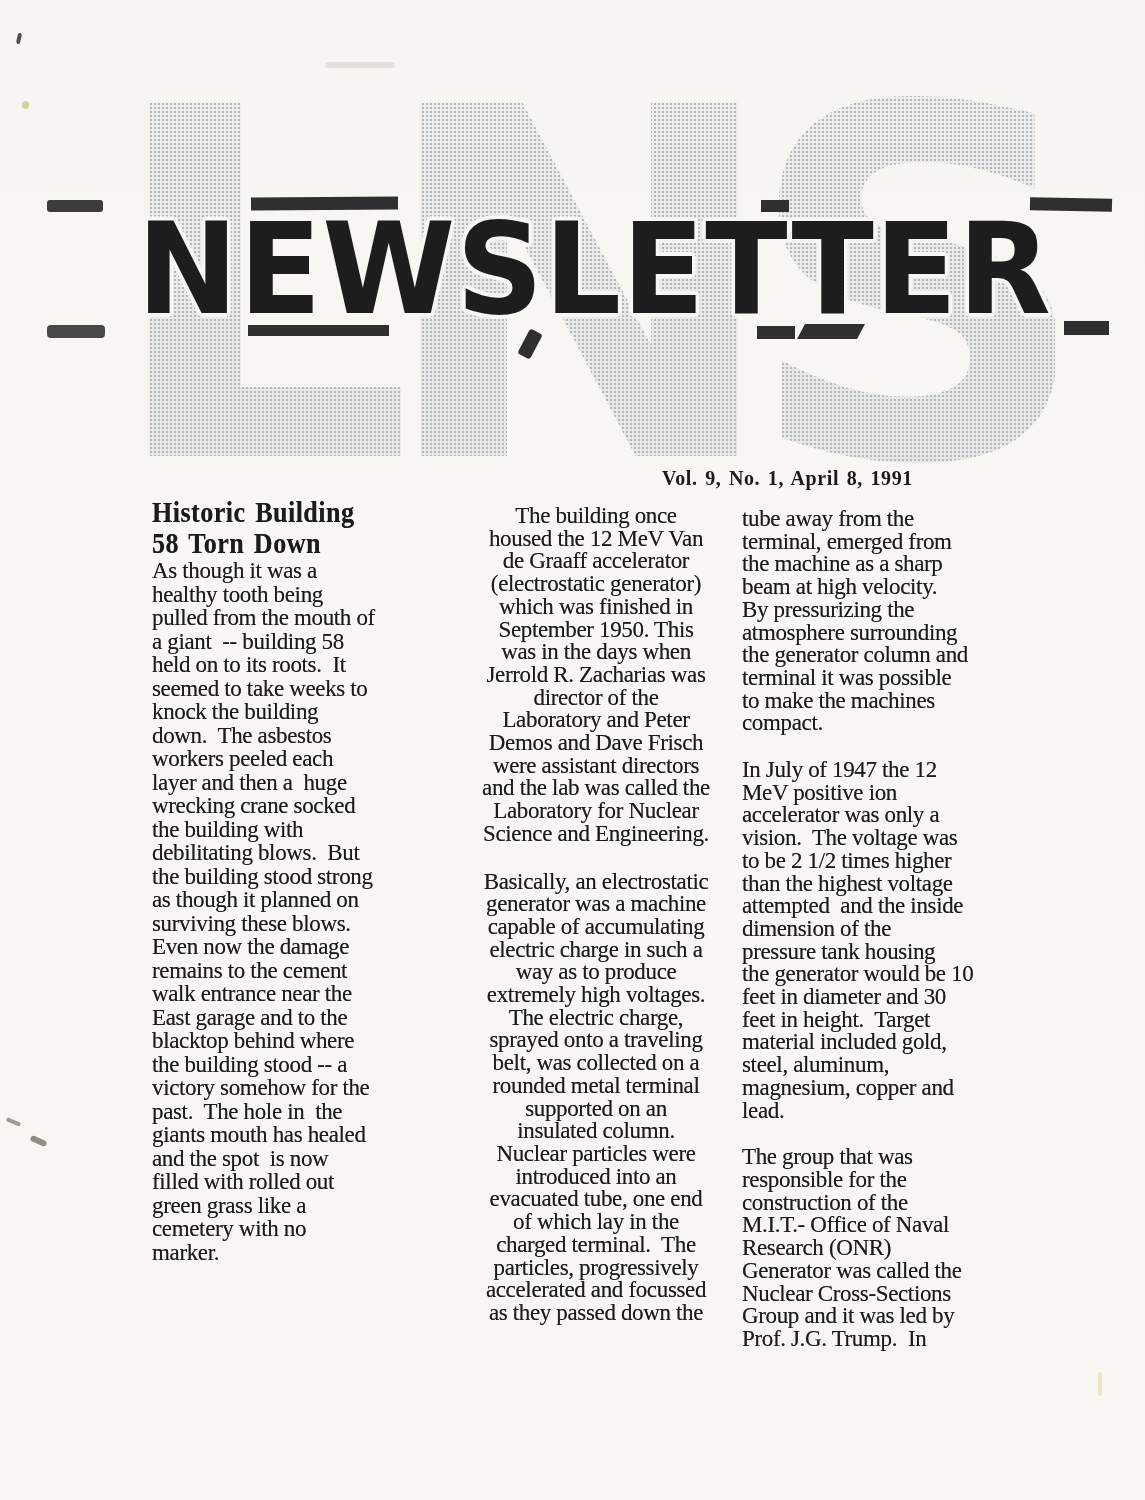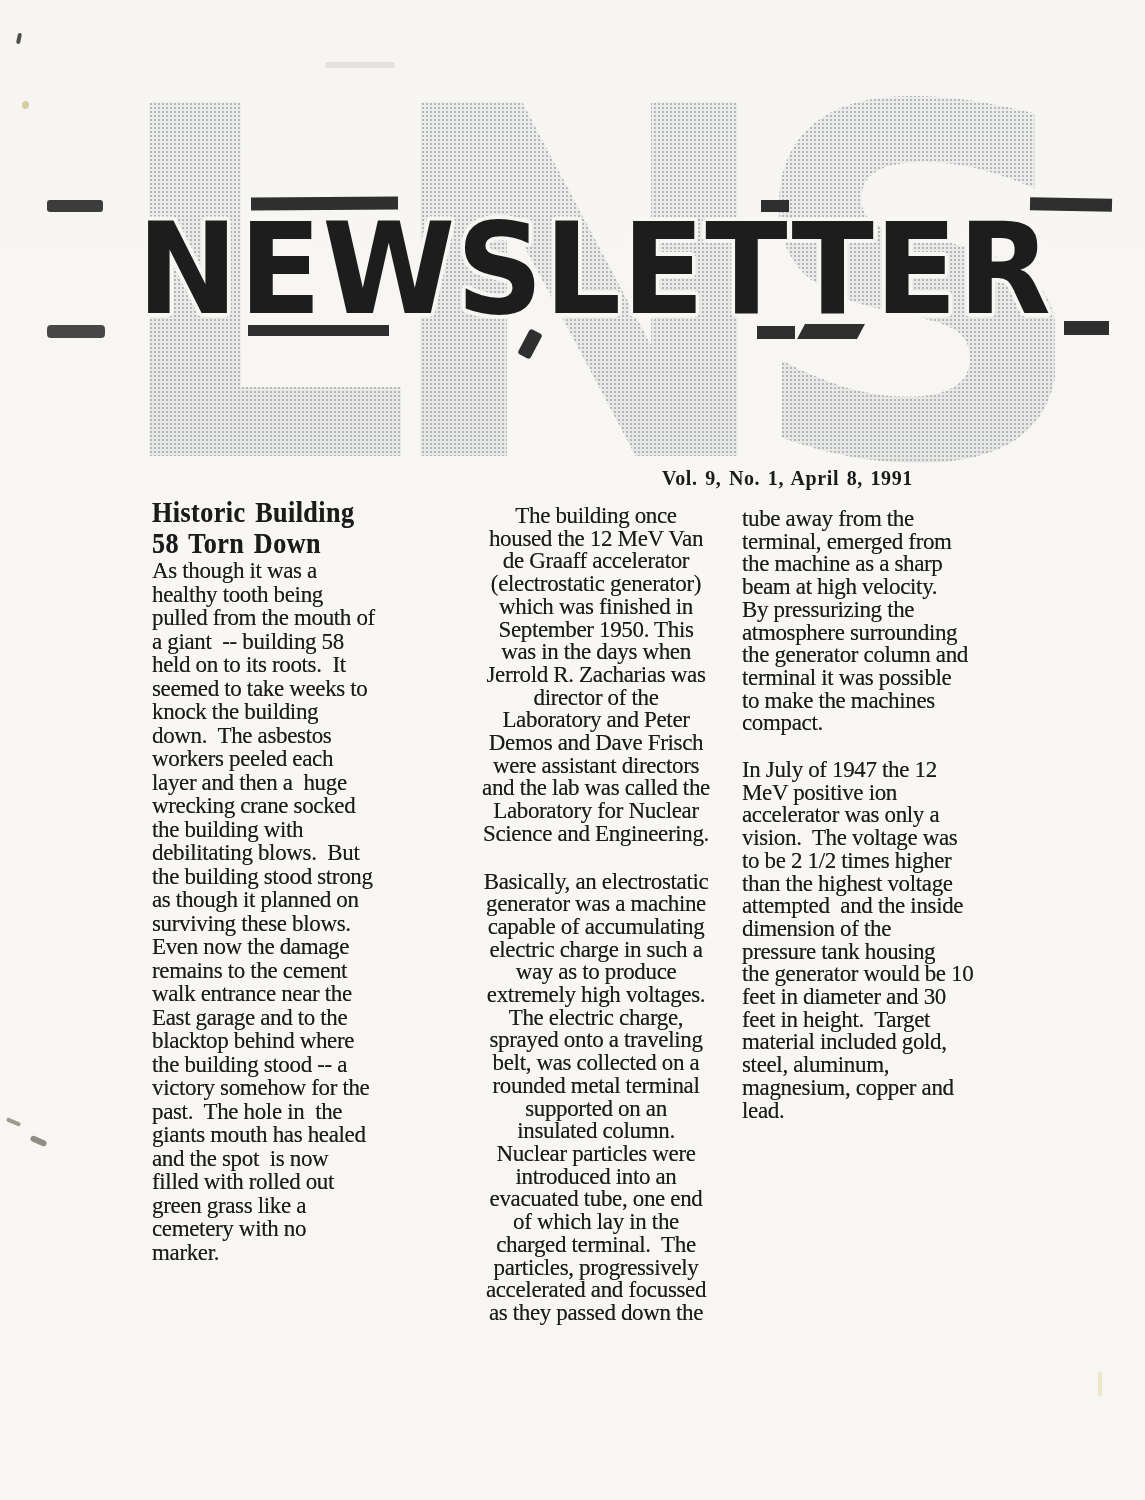--- a/index.html
+++ b/index.html
@@ -192,20 +192,29 @@
 attempted  and the inside
 dimension of the
 pressure tank housing
 the generator would be 10
 feet in diameter and 30
 feet in height.  Target
 material included gold,
 steel, aluminum,
 magnesium, copper and
 lead.</p>
+    <p>The group that was
+responsible for the
+construction of the
+M.I.T.- Office of Naval
+Research (ONR)
+Generator was called the
+Nuclear Cross-Sections
+Group and it was led by
+Prof. J.G. Trump.  In</p>
   </section>
 
   <div class="speck sp1"></div>
   <div class="speck sp2"></div>
   <div class="speck sp3"></div>
   <div class="speck sp4"></div>
   <div class="speck sp5"></div>
   <div class="speck sp6"></div>
 </div>
 

